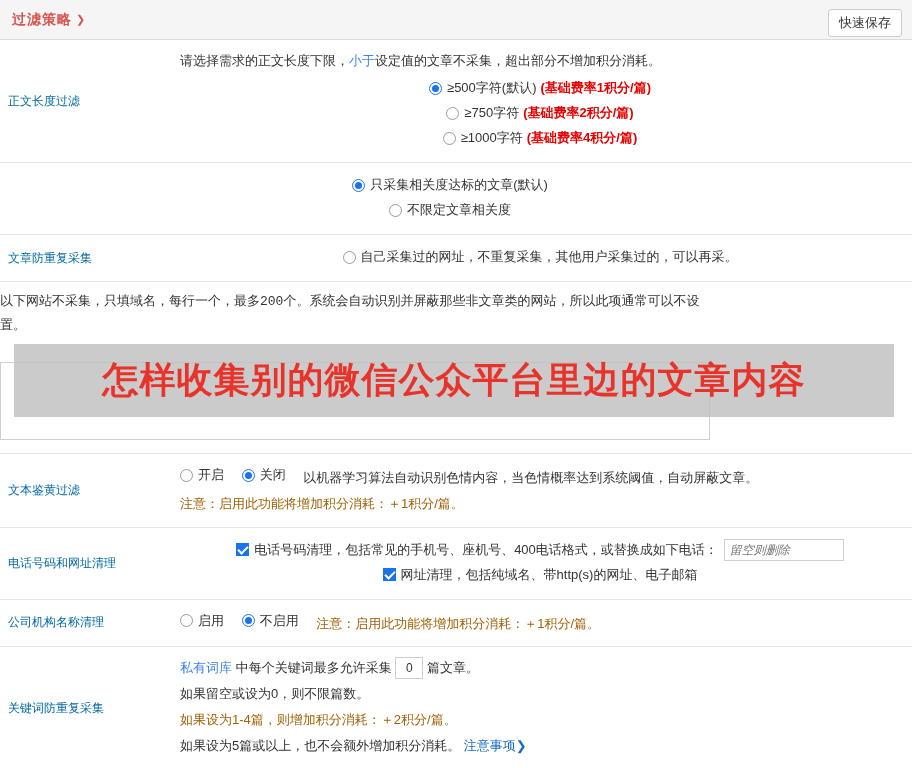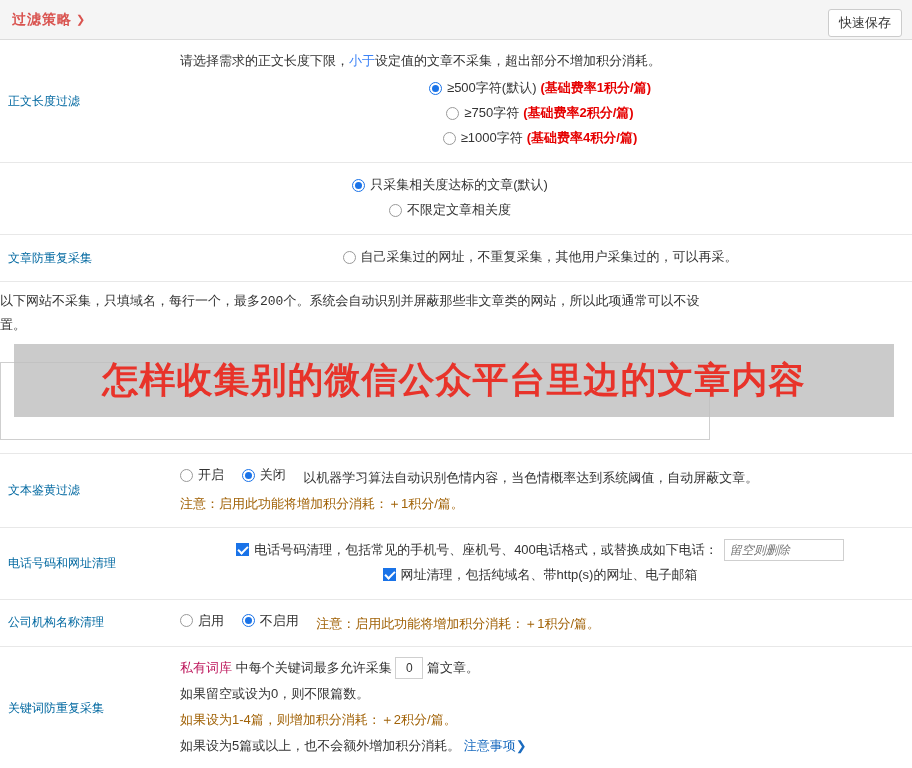--- a/index.html
+++ b/index.html
@@ -117,21 +117,21 @@
     height: 22px;
     font-size: 12px;
     padding: 2px 5px;
     color: #666;
     font-family: "Liberation Sans", sans-serif;
     outline: none;
   }
   input.phone-replace { width: 120px; }
   input.num { width: 28px; text-align: center; color: #333; }
 
-  .kw-first { color: #be185d; }
+  .kw-first { color: #3b82f6; }
   .link-note { color: #1a6bbf; cursor: pointer; }
 
   
   .overlay {
     position: absolute;
     left: 14px;
     top: 344px;
     width: 880px;
     height: 73px;
     background: rgba(190,190,190,0.80);

